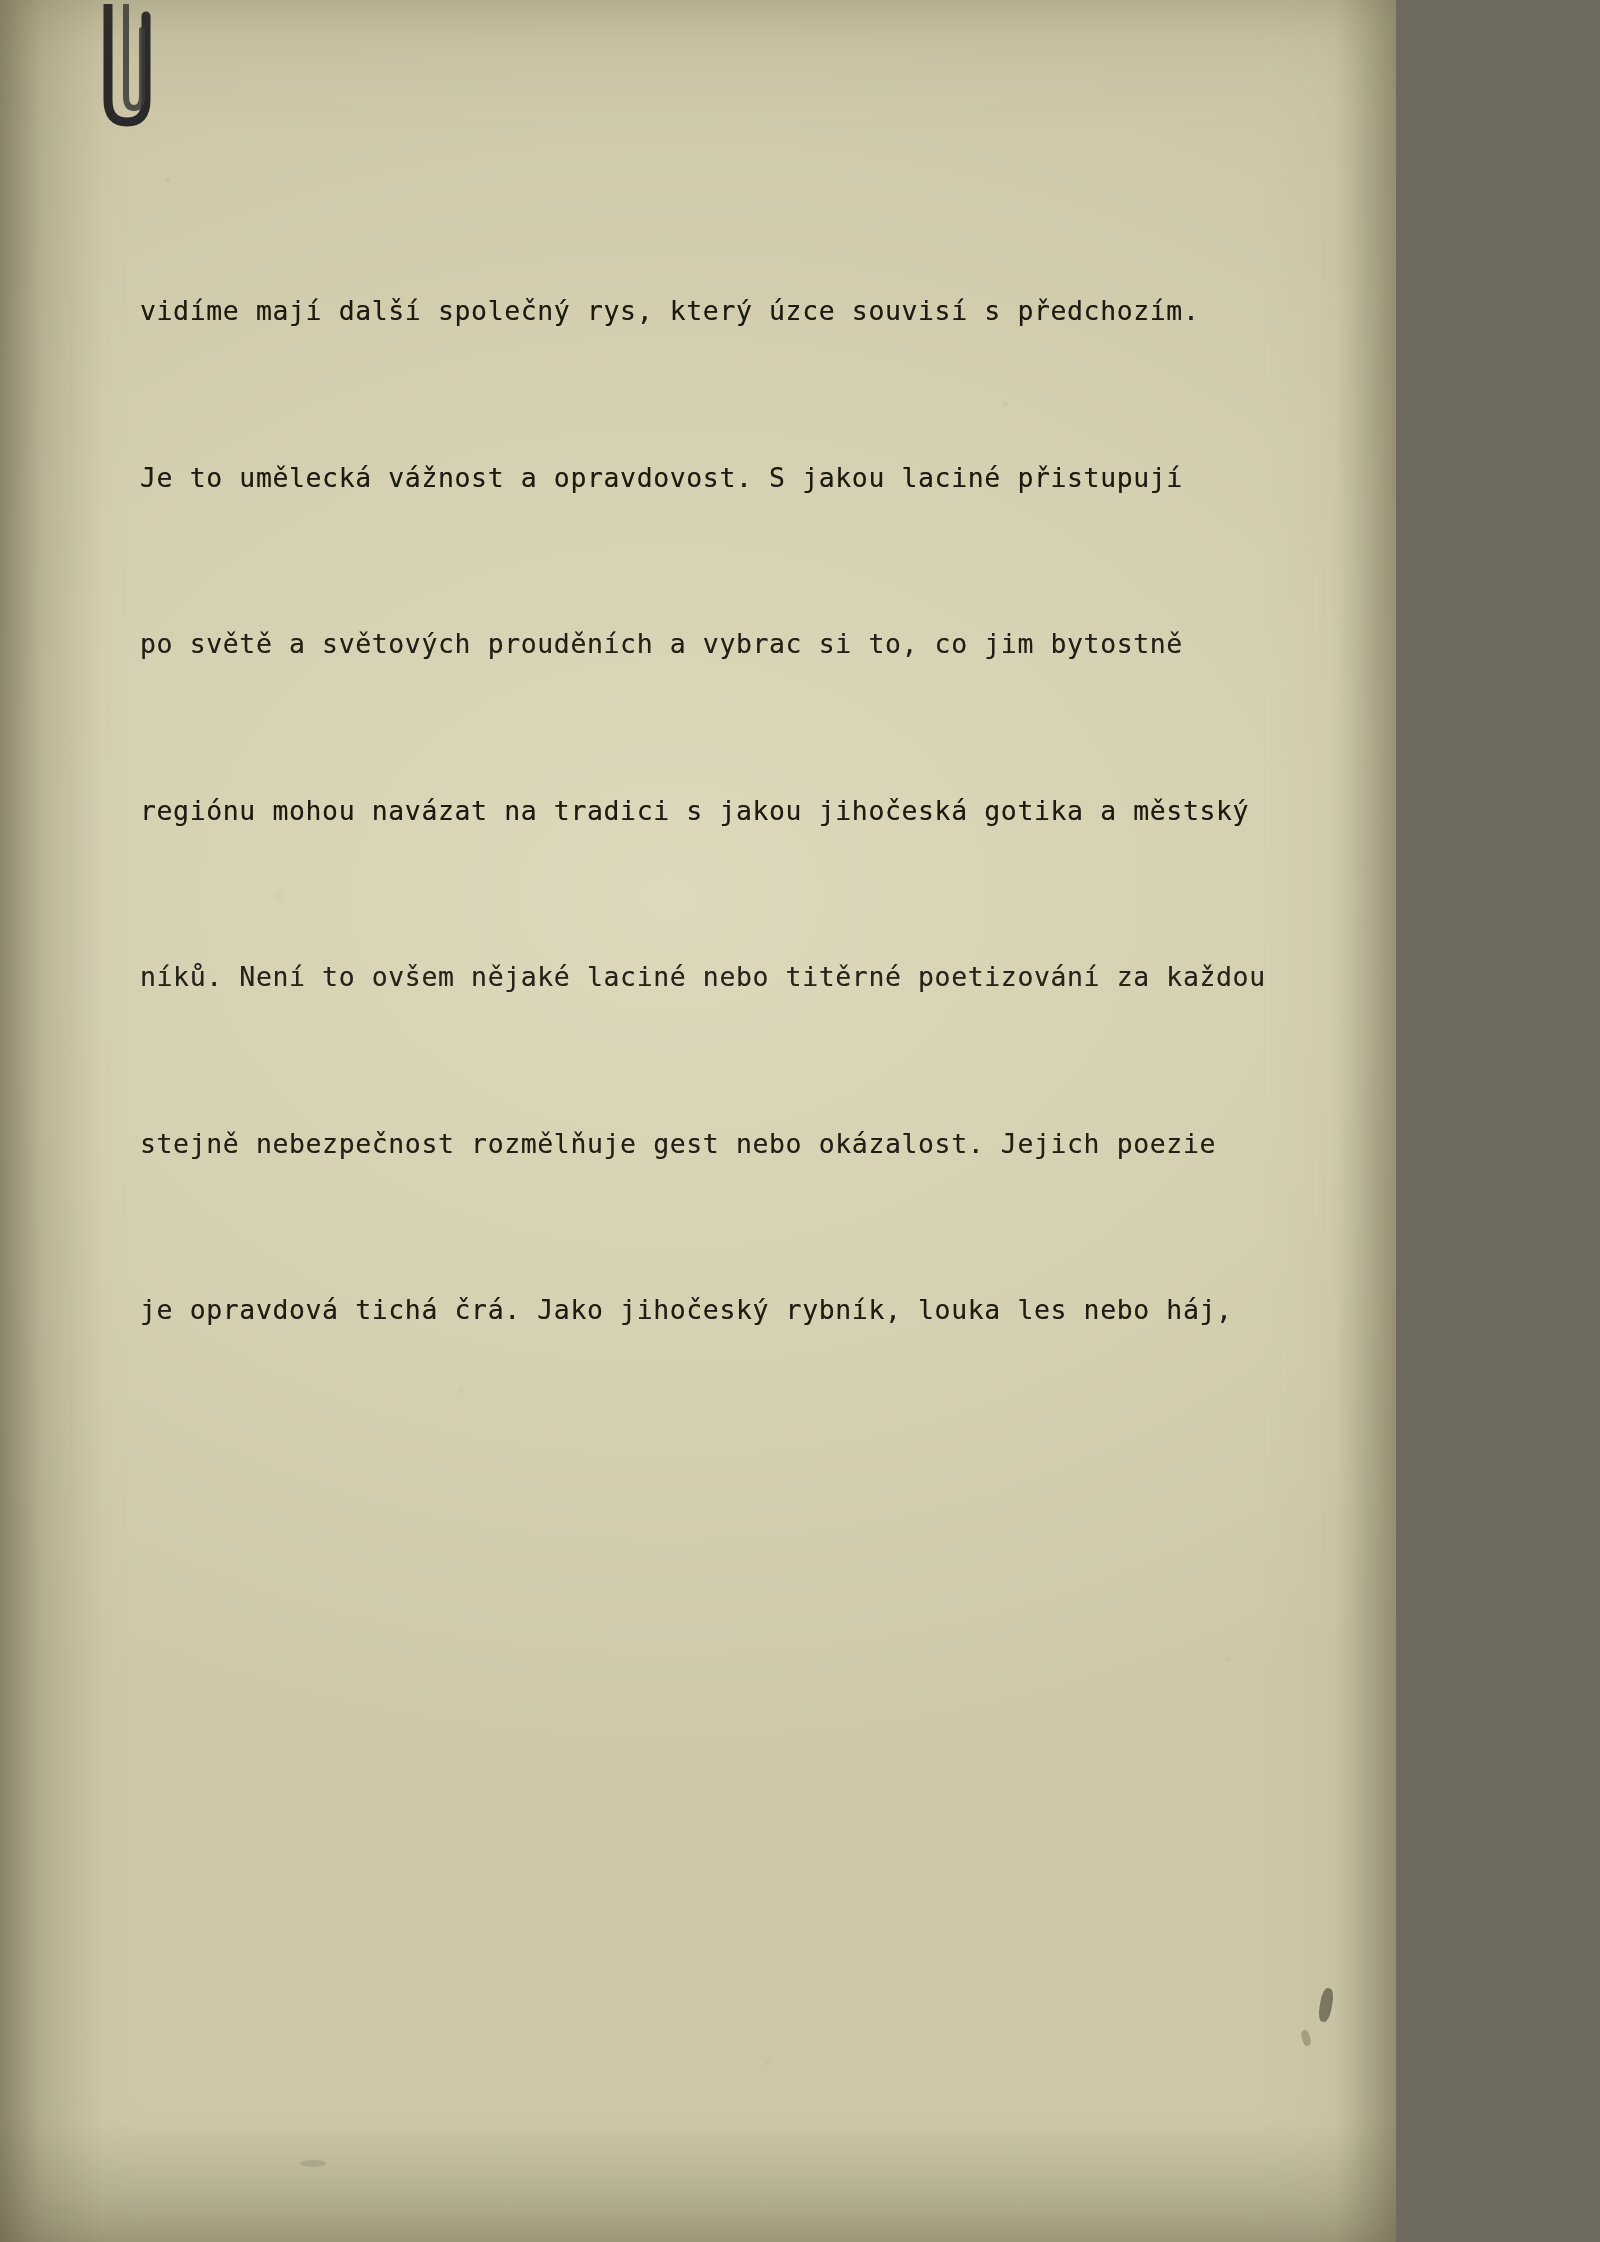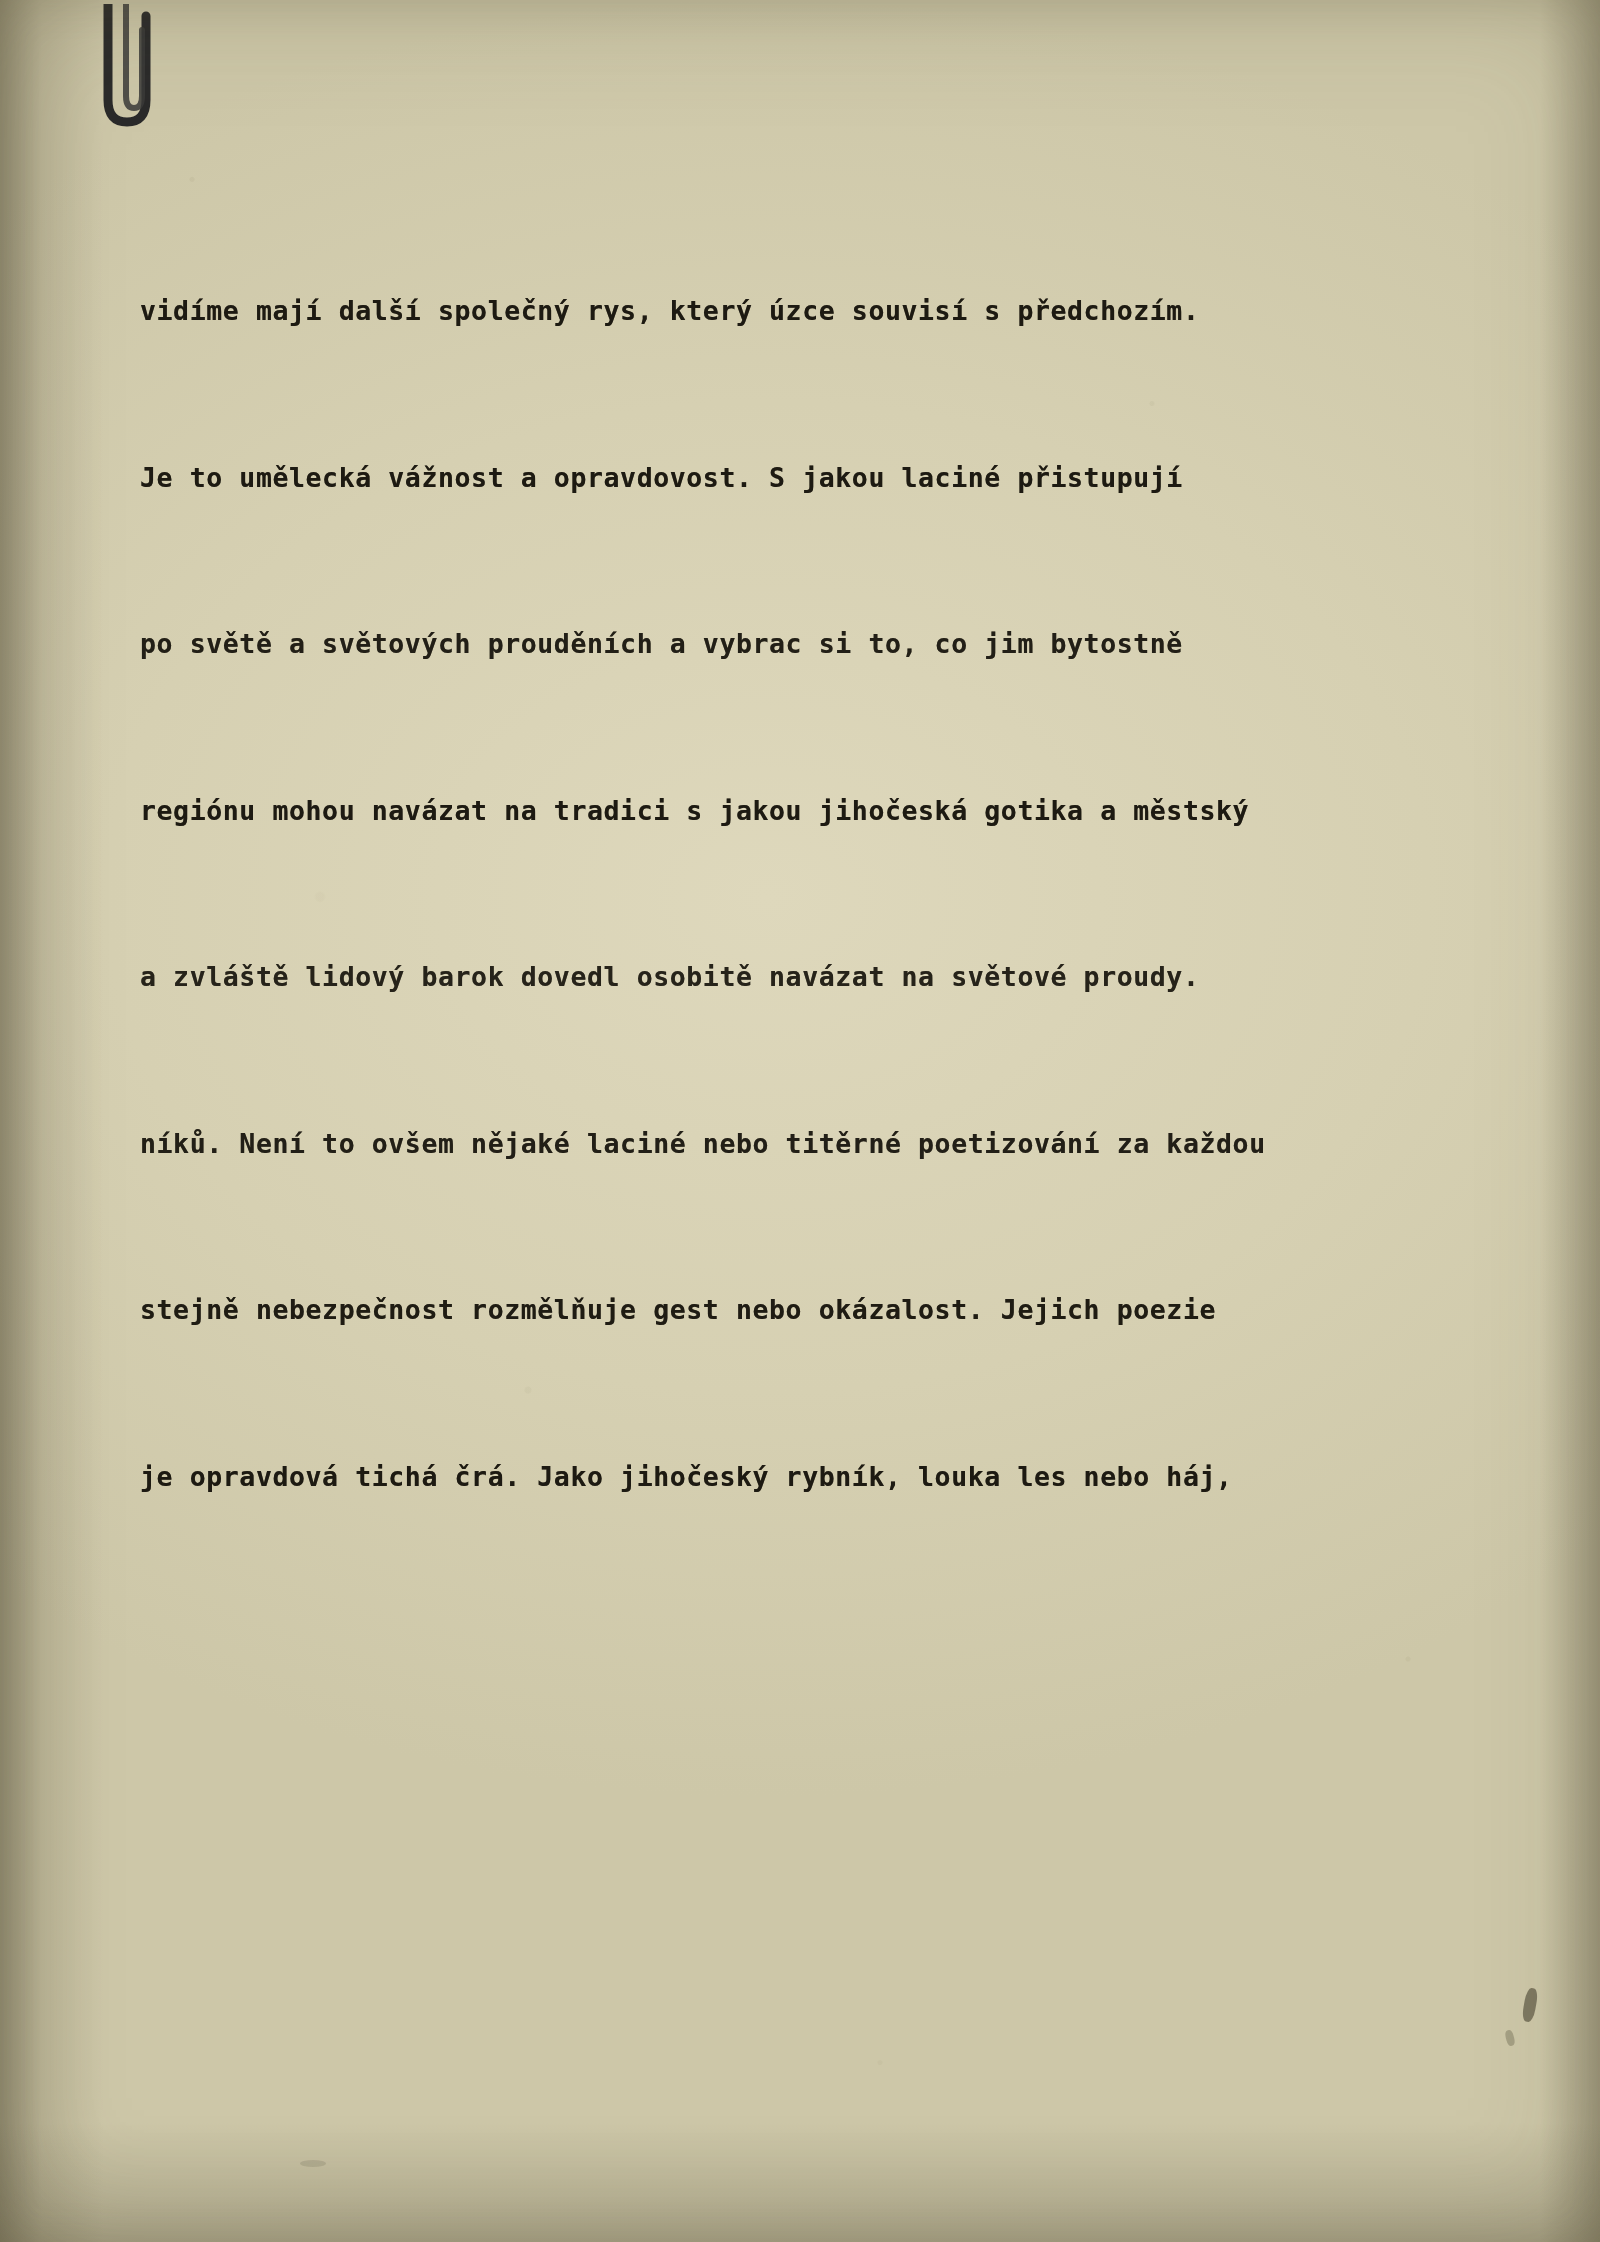--- a/index.html
+++ b/index.html
@@ -9,27 +9,26 @@
   }
   body {
     width: 1600px;
     height: 2242px;
     overflow: hidden;
     font-family: "DejaVu Sans Mono", monospace;
   }
 
   #page {
     position: relative;
-    width: 1600px;
+    width: 1396px;
     height: 2242px;
     background: #d8d2b4;
     background-image:
       radial-gradient(ellipse 1200px 900px at 48% 40%, #ded8bc 0%, #d6d0b2 55%, #cdc7a8 100%);
     overflow: hidden;
-    font-weight: bold;
   }
 
   
   #grain {
     position: absolute;
     inset: 0;
     pointer-events: none;
     background-image:
       radial-gradient(circle at 12% 8%, rgba(120,110,80,0.10) 0 2px, transparent 3px),
       radial-gradient(circle at 72% 18%, rgba(120,110,80,0.08) 0 2px, transparent 3px),
@@ -131,21 +130,20 @@
 
   <div class="smudge" id="smudge-1"></div>
   <div class="smudge" id="smudge-2"></div>
   <div class="smudge" id="smudge-3"></div>
 
   <div id="typescript">
     <span class="ln">vidíme mají další společný rys, který úzce souvisí s předchozím.</span>
     <span class="ln">Je to umělecká vážnost a opravdovost. S jakou laciné přistupují</span>
     <span class="ln">po světě a světových prouděních a vybrac si to, co jim bytostně</span>
     <span class="ln">regiónu mohou navázat na tradici s jakou jihočeská gotika a městský</span>
-    <span class="ln">a zvláště lidový barok dovedl osobitě navázat na světové proudy.</span>
     <span class="ln">níků. Není to ovšem nějaké laciné nebo titěrné poetizování za každou</span>
     <span class="ln">stejně nebezpečnost rozmělňuje gest nebo okázalost. Jejich poezie</span>
     <span class="ln">je opravdová tichá črá. Jako jihočeský rybník, louka les nebo háj,</span>
     
     
     
     
     
     
     

